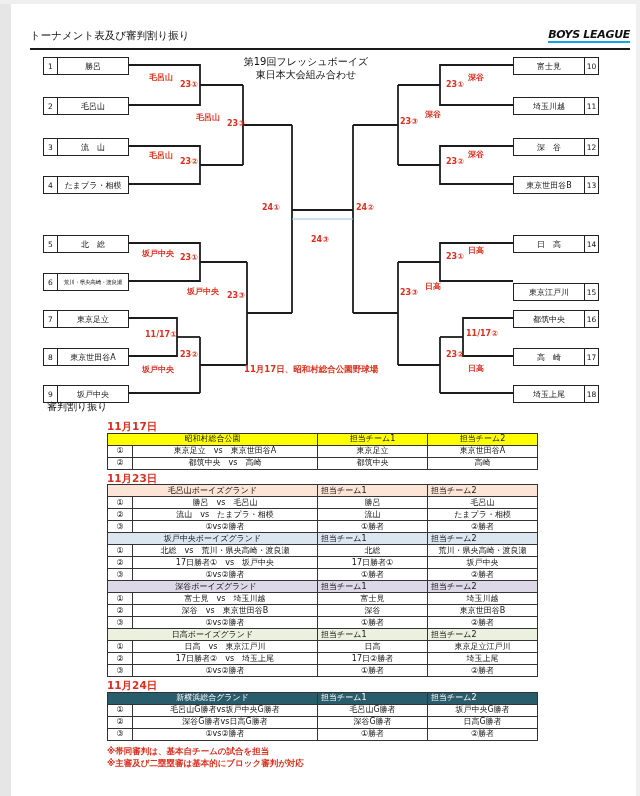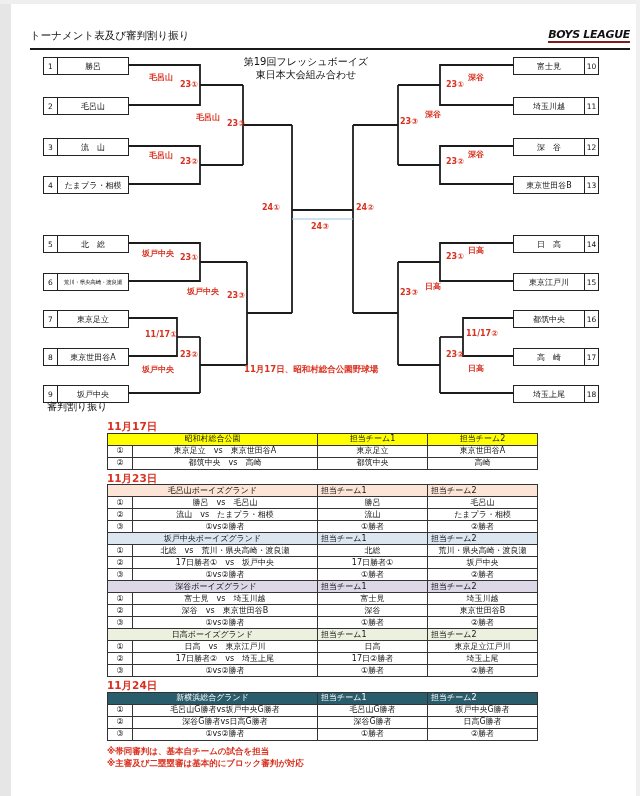--- a/index.html
+++ b/index.html
@@ -9,21 +9,21 @@
   .edge{position:absolute;background:#e6e6e6;}
   .edge.l{left:0;top:0;width:11px;height:796px;}
   .edge.t{left:0;top:0;width:640px;height:4px;background:#efefef;}
   .edge.r{left:636px;top:0;width:4px;height:796px;background:#f0f0f0;}
 
   .doc-header{position:absolute;left:30px;top:29px;width:600px;display:flex;
               justify-content:space-between;align-items:flex-end;
               border-bottom:2px solid #1a1a1a;padding-bottom:5px;}
   .doc-title{font-size:10.5px;}
   .logo{font-size:11px;font-weight:800;font-style:italic;letter-spacing:-0.3px;
-        border-bottom:2px solid #7f1d1d;line-height:1;padding-bottom:1px;}
+        border-bottom:2px solid #0ea5e9;line-height:1;padding-bottom:1px;}
 
   .bracket{position:absolute;left:0;top:0;width:640px;height:420px;}
   .bracket svg{position:absolute;left:0;top:0;}
   .b-title{position:absolute;left:224px;top:55px;width:164px;text-align:center;
            font-size:10px;line-height:1.3;}
   .tbox{position:absolute;display:flex;height:16px;width:84px;border:1.2px solid #222;
         background:#fff;align-items:stretch;font-size:8px;box-sizing:content-box;}
   .tb-left{left:43px;}
   .tb-right{left:513px;}
   .seed{flex:0 0 13px;display:flex;align-items:center;justify-content:center;
@@ -160,21 +160,21 @@
         <span class="seed">12</span>
       </div>
     <div class="tbox tb-right" style="top:176px">
         <span class="tname">東京世田谷B</span>
         <span class="seed">13</span>
       </div>
     <div class="tbox tb-right" style="top:235px">
         <span class="tname">日　高</span>
         <span class="seed">14</span>
       </div>
-    <div class="tbox tb-right" style="top:273px">
+    <div class="tbox tb-right" style="top:283px">
         <span class="tname">東京江戸川</span>
         <span class="seed">15</span>
       </div>
     <div class="tbox tb-right" style="top:310px">
         <span class="tname">都筑中央</span>
         <span class="seed">16</span>
       </div>
     <div class="tbox tb-right" style="top:348px">
         <span class="tname">高　崎</span>
         <span class="seed">17</span>
@@ -192,21 +192,21 @@
     <span class="bl" style="left:227px;top:120px">23③</span>
     <span class="bl" style="left:142px;top:250px">坂戸中央</span>
     <span class="bl" style="left:180px;top:254px">23①</span>
     <span class="bl" style="left:187px;top:288px">坂戸中央</span>
     <span class="bl" style="left:227px;top:292px">23③</span>
     <span class="bl" style="left:145px;top:331px">11/17①</span>
     <span class="bl" style="left:180px;top:351px">23②</span>
     <span class="bl" style="left:142px;top:366px">坂戸中央</span>
     <span class="bl" style="left:262px;top:204px">24①</span>
     <span class="bl" style="left:356px;top:204px">24②</span>
-    <span class="bl" style="left:311px;top:223px">24③</span>
+    <span class="bl" style="left:311px;top:236px">24③</span>
     <span class="bl" style="left:468px;top:74px">深谷</span>
     <span class="bl" style="left:446px;top:81px">23①</span>
     <span class="bl" style="left:425px;top:111px">深谷</span>
     <span class="bl" style="left:400px;top:118px">23③</span>
     <span class="bl" style="left:468px;top:151px">深谷</span>
     <span class="bl" style="left:446px;top:158px">23②</span>
     <span class="bl" style="left:468px;top:247px">日高</span>
     <span class="bl" style="left:446px;top:253px">23①</span>
     <span class="bl" style="left:425px;top:283px">日高</span>
     <span class="bl" style="left:400px;top:289px">23③</span>

